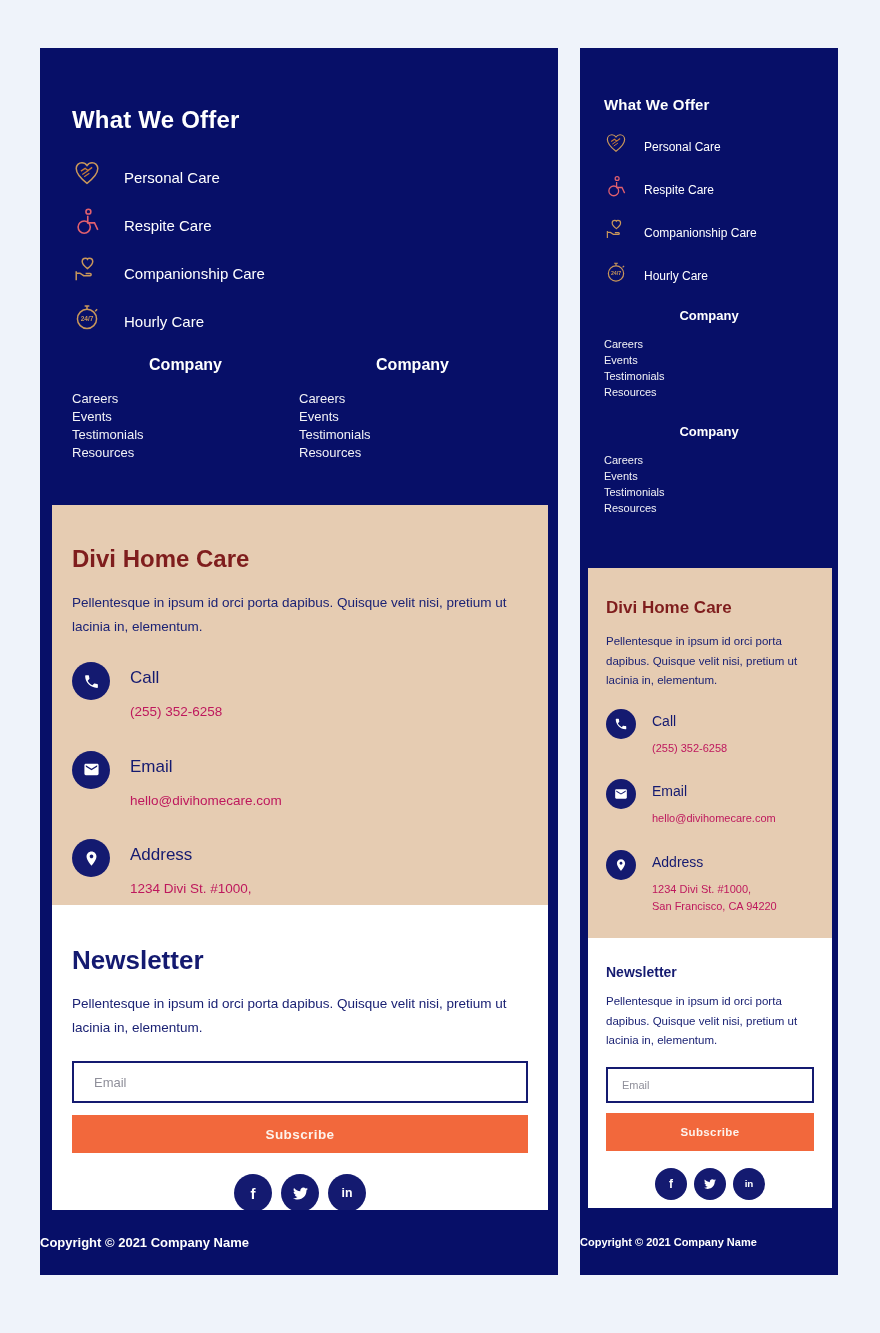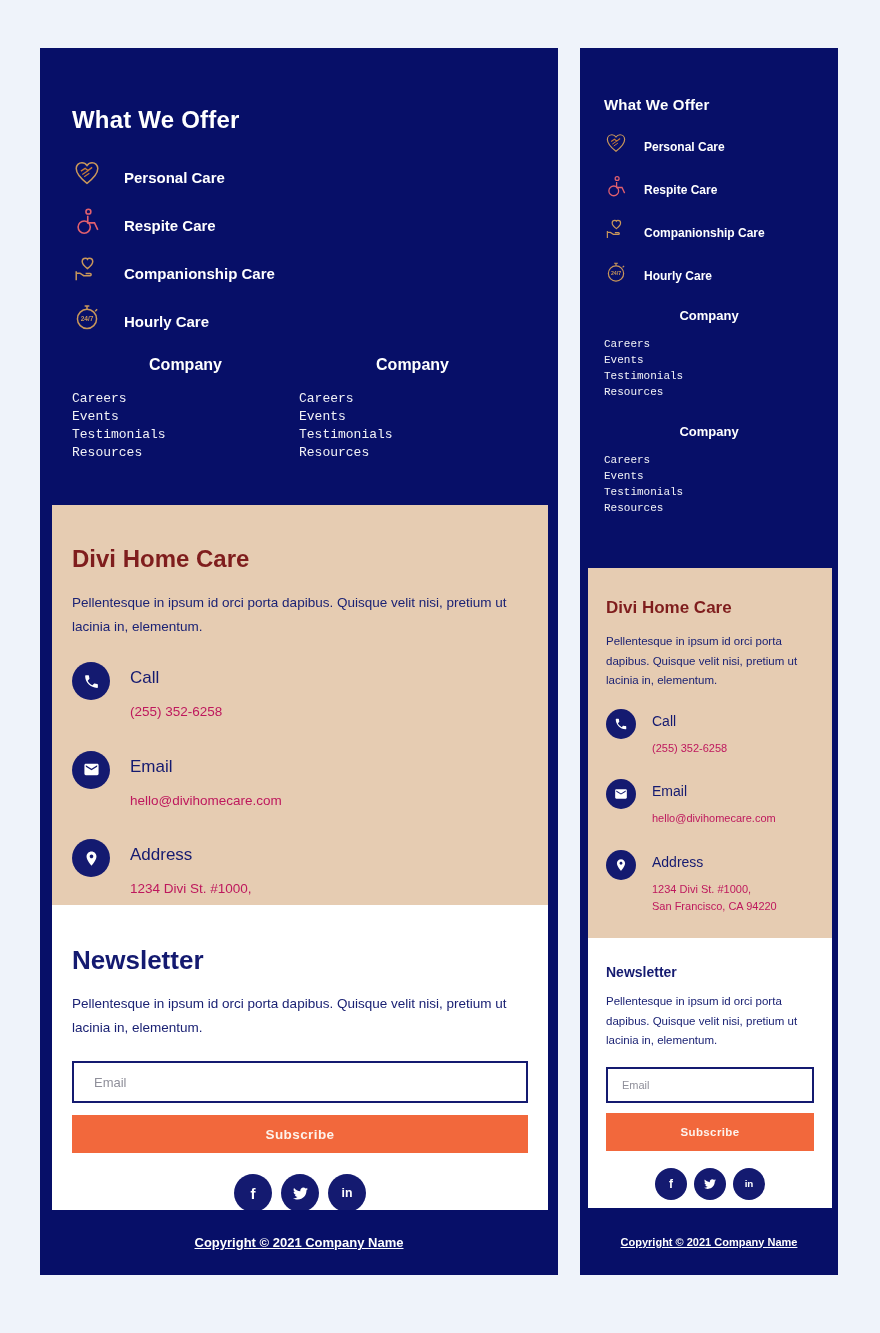--- a/index.html
+++ b/index.html
@@ -18,31 +18,31 @@
   .offer-title { font-weight:bold; color:#fff; letter-spacing:.2px; }
   .panel--desktop .offer-title { font-size:24px; margin-bottom:24px; }
   .panel--mobile  .offer-title { font-size:15px; margin-bottom:18px; }
 
   .offer-item { display:flex; align-items:center; }
   .panel--desktop .offer-item { gap:22px; margin-bottom:18px; }
   .panel--mobile  .offer-item { gap:16px; margin-bottom:19px; }
   .offer-icon { flex:none; display:block; }
   .panel--desktop .offer-icon { width:30px; height:30px; }
   .panel--mobile  .offer-icon { width:24px; height:24px; }
-  .offer-label { font-weight:bold;margin-top:8px; }
+  .offer-label { font-weight:normal;margin-top:8px; }
   .panel--desktop .offer-label { font-size:15px; }
   .panel--mobile  .offer-label { font-size:12px; }
 
   .company-wrap-desktop { display:flex; margin-top:24px; }
   .company-col { flex:1; }
   .company-block-mobile { margin-top:24px; }
   .company-title { font-weight:bold; color:#fff;text-align:center; }
   .panel--desktop .company-title { font-size:16px; margin-bottom:16px; }
   .panel--mobile  .company-title { font-size:13px; margin-bottom:13px; }
-  .company-link { display:block; color:#f2f2f6; text-decoration:none; cursor:pointer;font-family:Liberation Mono, monospace; }
+  .company-link { display:block; color:#f2f2f6; text-decoration:none; cursor:pointer; }
   .panel--desktop .company-link { font-size:13px; line-height:18px; }
   .panel--mobile  .company-link { font-size:11px; line-height:16px; }
 
   
   .about { background:#e6ccb2; color:#141a70; overflow:hidden; }
   .panel--desktop .about { height:400px; margin:0 10px 0 12px; padding:40px 20px 0; }
   .panel--mobile  .about { height:370px; margin:0 6px 0 8px;  padding:30px 18px 0; }
 
   .about-title { font-weight:bold; color:#7f1d1d; }
   .panel--desktop .about-title { font-size:24px; margin-bottom:18px; }
@@ -93,21 +93,21 @@
   .panel--desktop .social-row { gap:9px; margin-top:21px; }
   .panel--mobile  .social-row { gap:7px; margin-top:17px; }
   .social-btn { border-radius:50%; background:#141a70; display:flex; align-items:center; justify-content:center; cursor:pointer; color:#fff; font-weight:bold; }
   .panel--desktop .social-btn { width:38px; height:38px; font-size:15px; }
   .panel--mobile  .social-btn { width:32px; height:32px; font-size:12px; }
   .panel--desktop .social-btn svg { width:15px; height:15px; }
   .panel--mobile  .social-btn svg { width:12px; height:12px; }
   .social-btn .in-glyph { font-size:.82em; }
 
   
-  .copyright-bar { flex:1; display:flex; align-items:center; justify-content:center; color:#fff; font-weight:bold;text-decoration:underline; }
+  .copyright-bar { flex:1; display:flex; align-items:center; color:#fff; font-weight:bold; }
   .panel--desktop .copyright-bar { font-size:13px; }
   .panel--mobile  .copyright-bar { font-size:11px; }
 
   svg { display:block; }
 </style>
 </head>
 <body>
 
 <div class="stage">
 

